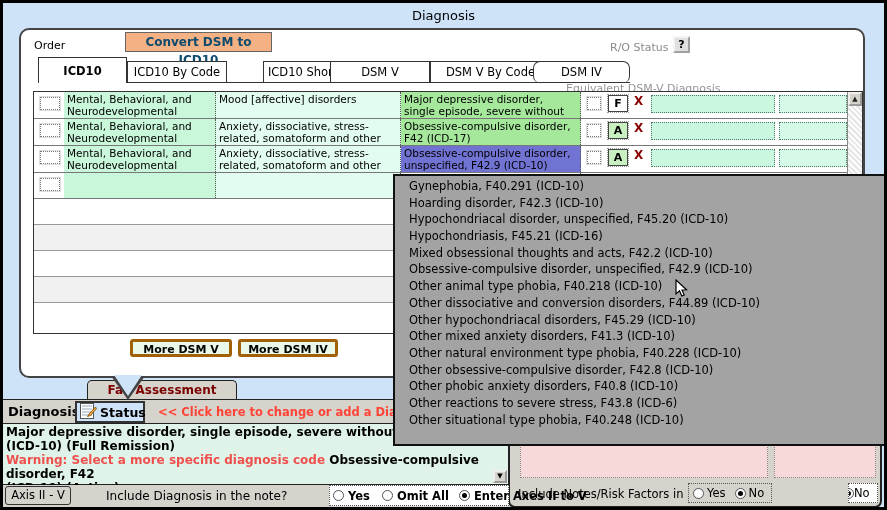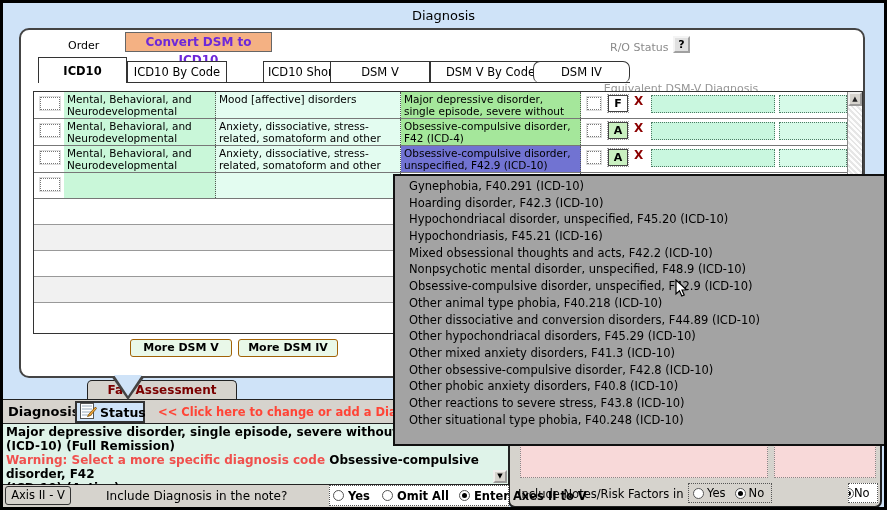--- a/index.html
+++ b/index.html
@@ -5,29 +5,29 @@
   * { margin:0; padding:0; box-sizing:border-box; }
   html,body { width:887px; height:510px; }
   body { font-family:"DejaVu Sans","Liberation Sans",sans-serif; font-size:11px; color:#000; }
   #window { position:relative; width:887px; height:510px; background:#cfe3f8; border:3px solid #000; overflow:hidden; }
 
   .abs { position:absolute; }
   .title { top:5px; left:0; width:100%; text-align:center; font-size:13px; }
 
   
   #dialog { left:16px; top:25px; width:846px; height:350px; background:#fff; border:2px solid #444; border-radius:10px; }
-  .order-label { left:13px; top:9px; font-size:11px;margin-left:34px; }
-  .convert-btn { left:104px; top:2px; width:147px; height:20px; background:#f4b183; border:1px solid #666; color:#6d28d9; font-weight:bold; font-size:12px; text-align:center; line-height:18px; }
+  .order-label { left:13px; top:9px; font-size:11px; }
+  .convert-btn { left:104px; top:2px; width:147px; height:20px; background:#f4b183; border:1px solid #666; color:#0c4a6e; font-weight:bold; font-size:12px; text-align:center; line-height:18px; }
   .ro-label { left:589px; top:11px; color:#8a8a8a; font-size:11px; }
   .help-btn { left:652px; top:6px; width:17px; height:17px; background:#e0e0e0; border:2px outset #f4f4f4; font-weight:bold; text-align:center; line-height:13px; font-size:11px; }
 
   .tab { top:31px; height:22px; background:#fff; border:1px solid #333; border-bottom:none; text-align:center; line-height:20px; font-size:11.5px; }
   .tab.active { top:27px; height:26px; font-weight:bold; line-height:26px; z-index:2; }
   .tabline { left:17px; top:52px; width:592px; height:1px; background:#333; z-index:1; }
-  .equiv-header { left:545px; top:52px; width:230px; text-align:center; color:#979797; font-size:11px; }
+  .equiv-header { left:545px; top:52px; width:230px; text-align:left; color:#979797; font-size:11px; }
 
   
   #dxtable { left:12px; top:61px; width:830px; height:243px; border:1px solid #333; background:#fff; }
   .trow { position:absolute; left:0; width:815px; border-bottom:1px solid #777; }
   .cell { position:absolute; top:0; height:100%; border-right:1px dotted #555; padding:1px 3px; font-size:10.5px; line-height:12px; overflow:hidden; }
   .c-check { left:0; width:30px; border-right:none; }
   .c-cat { left:30px; width:152px; background:#c9f7d9; }
   .c-sub { left:182px; width:185px; background:#e3fcf0; }
   .c-diag { left:367px; width:180px; background:#a5e79b; }
   .c-diag.sel { background:#7173d2; }
@@ -38,21 +38,21 @@
   .c-eq2 { left:743px; width:72px; border-right:none; padding:2px; }
   .chk { display:inline-block; width:20px; height:13px; background:#fff; border:1px dotted #777; outline:1px solid #ddd; margin:4px 0 0 3px; }
   .statbtn { display:inline-block; width:20px; height:17px; border:1px solid #444; outline:1px dotted #999; text-align:center; font-weight:bold; font-size:11px; line-height:16px; margin-top:2px; background:#fff; }
   .statbtn.active-dx { background:#c9f0c0; }
   .eqfield { width:100%; height:18px; margin-top:1px; background:#c9f7df; border:1px dotted #4a7a62; }
   .eqfield.f2 { background:#d6fae8; }
   .emptyrow { position:absolute; left:0; width:815px; height:26px; border-bottom:1px solid #999; }
   .vsb { position:absolute; right:0; top:0; width:15px; height:100%; background:repeating-linear-gradient(45deg,#fdfdfd 0 2px,#e6e6e6 2px 4px); border-left:1px solid #888; }
   .sb-btn { position:absolute; left:0; width:14px; height:14px; background:#d6d3cd; border:2px outset #f0efed; font-size:7px; text-align:center; line-height:11px; color:#222; }
 
-  .more-btn { top:309px; height:18px; background:#e9f8e9; border:1px solid #a16207; border-radius:3px; text-align:center; font-size:11px; font-weight:600; line-height:16px; }
+  .more-btn { top:309px; height:18px; background:#e9f8e9; border:3px solid #a16207; border-radius:3px; text-align:center; font-size:11px; font-weight:600; line-height:16px; }
 
   
   .tail-border { left:108px; top:373px; width:0; height:0; border-left:17px solid transparent; border-right:17px solid transparent; border-top:24px solid #444; z-index:6; }
   .tail { left:111px; top:372px; width:0; height:0; border-left:14px solid transparent; border-right:14px solid transparent; border-top:21px solid #cfe3f8; z-index:7; }
 
   
   .fall-tab { left:84px; top:377px; width:150px; height:20px; background:#d6d3cd; border:1px solid #222; border-bottom:none; border-radius:5px 5px 0 0; color:#7b0000; font-weight:bold; font-size:12px; text-align:center; line-height:18px; z-index:5; }
   .dx-bar { left:0; top:396px; width:506px; height:24px; background:#d6d3cd; border-top:1px solid #222; z-index:5; }
   .dx-label { position:absolute; left:5px; top:4px; font-weight:bold; font-size:13px; }
   .enter-btn { position:absolute; left:72px; top:1px; width:70px; height:22px; background:#cfe3f8; border:2px solid #333; display:flex; align-items:center; gap:3px; padding-left:3px; }
@@ -128,21 +128,21 @@
           </div>
         <div class="cell c-eq2">
             <div class="eqfield f2"></div>
           </div>
       </div>
 
       <div class="trow" style="top:27px;height:27px;">
         <div class="cell c-check"><span class="chk"></span></div>
         <div class="cell c-cat">Mental, Behavioral, and Neurodevelopmental disorders</div>
         <div class="cell c-sub">Anxiety, dissociative, stress-related, somatoform and other nonpsychotic</div>
-        <div class="cell c-diag">Obsessive-compulsive disorder, F42 (ICD-4)</div>
+        <div class="cell c-diag">Obsessive-compulsive disorder, F42 (ICD-17)</div>
         <div class="cell c-chk2"><span class="chk" style="width:14px;"></span></div>
         <div class="cell c-stat"><span class="statbtn active-dx">A</span></div>
         <div class="cell c-x">X</div>
         <div class="cell c-eq1">
             <div class="eqfield"></div>
           </div>
         <div class="cell c-eq2">
             <div class="eqfield f2"></div>
           </div>
       </div>
@@ -254,29 +254,29 @@
     </div>
   </div>
 
   <div class="abs" id="dropdown">
     <div class="dd-items">
       <div class="dd-item">Gynephobia, F40.291 (ICD-10)</div>
       <div class="dd-item">Hoarding disorder, F42.3 (ICD-10)</div>
       <div class="dd-item">Hypochondriacal disorder, unspecified, F45.20 (ICD-10)</div>
       <div class="dd-item">Hypochondriasis, F45.21 (ICD-16)</div>
       <div class="dd-item">Mixed obsessional thoughts and acts, F42.2 (ICD-10)</div>
-      <div class="dd-item">Nonpsychotic mental disorder, unspecified, F48.9 (ICD-10)</div>
       <div class="dd-item">Obsessive-compulsive disorder, unspecified, F42.9 (ICD-10)</div>
       <div class="dd-item">Other animal type phobia, F40.218 (ICD-10)</div>
       <div class="dd-item">Other dissociative and conversion disorders, F44.89 (ICD-10)</div>
       <div class="dd-item">Other hypochondriacal disorders, F45.29 (ICD-10)</div>
       <div class="dd-item">Other mixed anxiety disorders, F41.3 (ICD-10)</div>
+      <div class="dd-item">Other natural environment type phobia, F40.228 (ICD-10)</div>
       <div class="dd-item">Other obsessive-compulsive disorder, F42.8 (ICD-10)</div>
       <div class="dd-item">Other phobic anxiety disorders, F40.8 (ICD-10)</div>
-      <div class="dd-item">Other reactions to severe stress, F43.8 (ICD-10)</div>
+      <div class="dd-item">Other reactions to severe stress, F43.8 (ICD-6)</div>
       <div class="dd-item">Other situational type phobia, F40.248 (ICD-10)</div>
     </div>
     <div class="dd-sb">
       <div class="dd-btn" style="top:0;">▲</div>
       <div class="dd-thumb"></div>
       <div class="dd-btn" style="bottom:0;">▼</div>
     </div>
   </div>
 
   <div class="abs" id="cursor">

